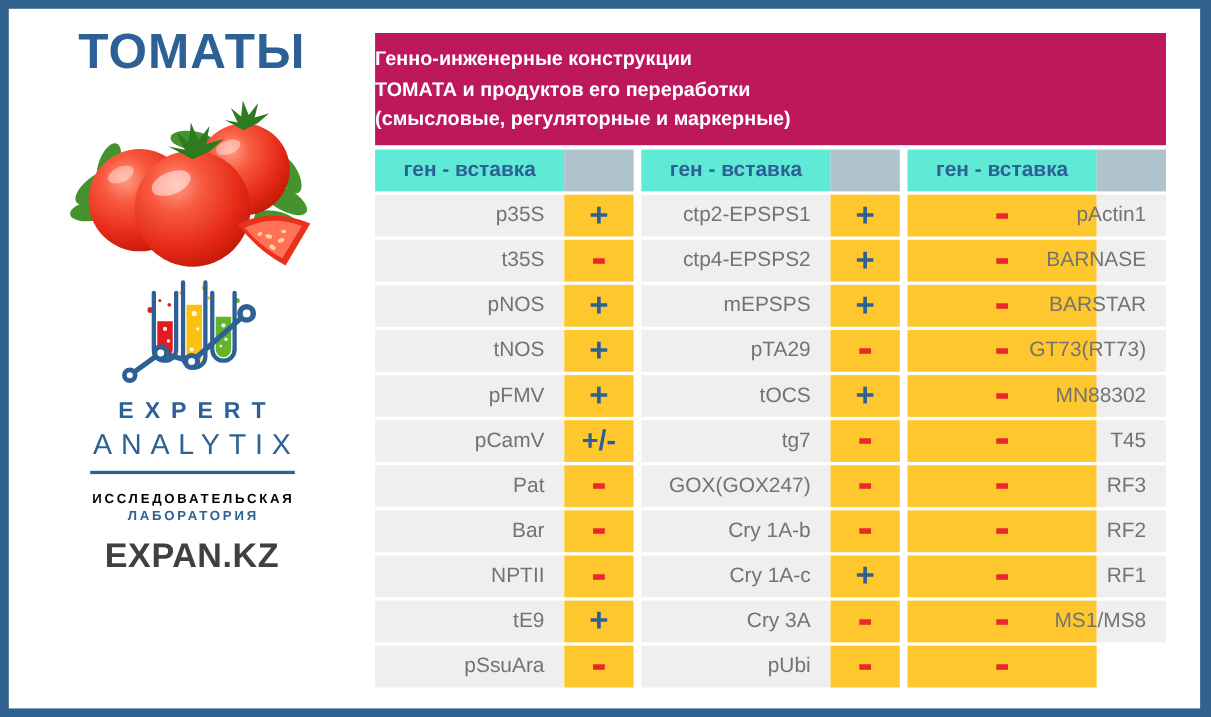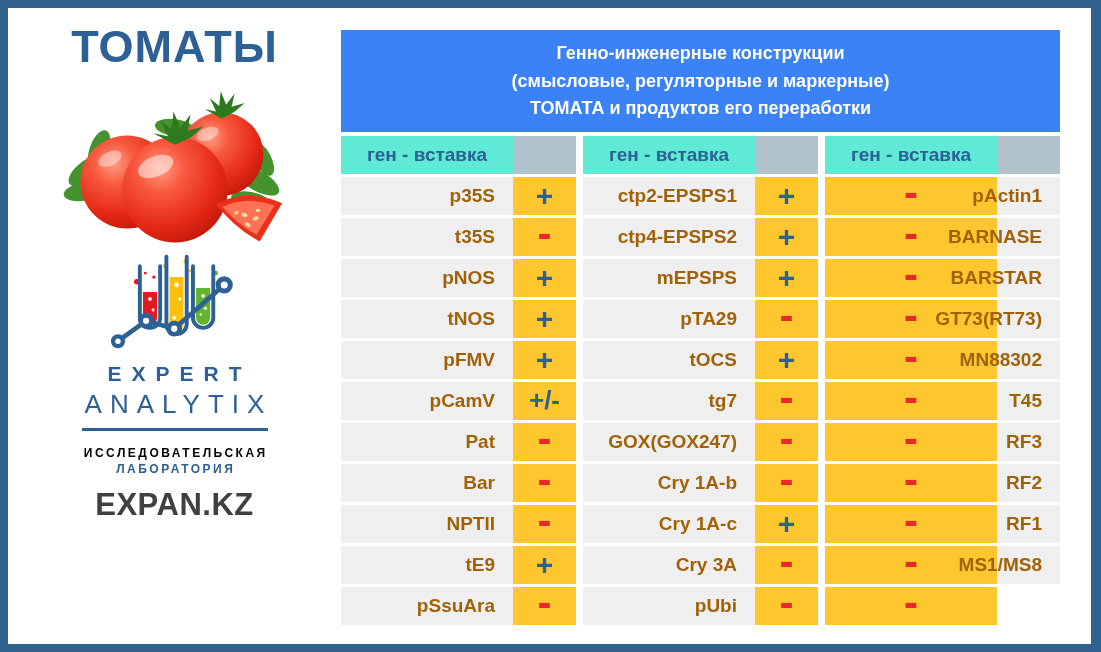--- a/index.html
+++ b/index.html
@@ -28,30 +28,30 @@
   .brand-line2{font-size:26px;font-weight:400;color:#2D6094;letter-spacing:8px;margin-top:3px;text-indent:8px;}
   .brand-rule{width:186px;height:3px;background:#2D6094;margin-top:8px;border:none;}
   .brand-sub{font-size:12px;font-weight:700;color:#000000;letter-spacing:2.5px;margin-top:7px;line-height:1.3;text-indent:2.5px;}
   .brand-sub2{font-size:12px;font-weight:700;color:#2D6094;letter-spacing:2.5px;margin-top:1px;line-height:1.3;text-indent:2.5px;}
   .website{font-size:31px;font-weight:800;color:#404040;margin-top:9px;letter-spacing:0.5px;}
   
   .table-wrap{
     position:absolute;left:333px;top:22px;width:719px;
   }
   .table-title{
-    background:#3b82f6;color:#ffffff;text-align:center;
+    background:#be185d;color:#ffffff;text-align:left;
     padding:10px 0 9px 0;
   }
   .t-line{font-size:18px;font-weight:700;line-height:1.53;}
   .cols{display:flex;gap:7px;margin-top:4px;}
   .group{flex:1;display:grid;grid-template-columns:1fr 63px;row-gap:3px;}
   .cell{height:38px;display:flex;align-items:center;box-sizing:border-box;}
   .hdr-gene{background:#5eead4;color:#2D6094;font-weight:700;font-size:19px;justify-content:center;}
   .hdr-val{background:#B0C2CC;}
-  .gene{background:#F0EFF0;color:#a16207;font-weight:700;font-size:19px;justify-content:flex-end;padding-right:18px;}
+  .gene{background:#F0EFF0;color:#737373;font-weight:400;font-size:19px;justify-content:flex-end;padding-right:18px;}
   .value{background:#FFC72E;justify-content:center;font-weight:800;}
   .value.pos{color:#2D6094;font-size:30px;}
   .value.both{color:#2D6094;font-size:26px;font-weight:800;}
   .value.neg{color:#E8282C;font-size:42px;line-height:0;padding-bottom:6px;}
 </style>
 </head>
 <body>
 
 <div class="canvas">
 
@@ -156,22 +156,22 @@
     <div class="brand-line2">ANALYTIX</div>
     <hr class="brand-rule">
     <div class="brand-sub">ИССЛЕДОВАТЕЛЬСКАЯ</div>
     <div class="brand-sub2">ЛАБОРАТОРИЯ</div>
     <div class="website">EXPAN.KZ</div>
   </div>
 
   <div class="table-wrap">
     <div class="table-title">
       <div class="t-line">Генно-инженерные конструкции</div>
+      <div class="t-line">ТОМАТА и продуктов его переработки</div>
       <div class="t-line">(смысловые, регуляторные и маркерные)</div>
-      <div class="t-line">ТОМАТА и продуктов его переработки</div>
     </div>
     <div class="cols">
       <div class="group">
         <div class="cell hdr-gene">ген - вставка</div>
         <div class="cell hdr-val"></div>
       <div class="cell gene">p35S</div>
           <div class="cell value pos">+</div>
           <div class="cell gene">t35S</div>
           <div class="cell value neg">-</div>
           <div class="cell gene">pNOS</div>

